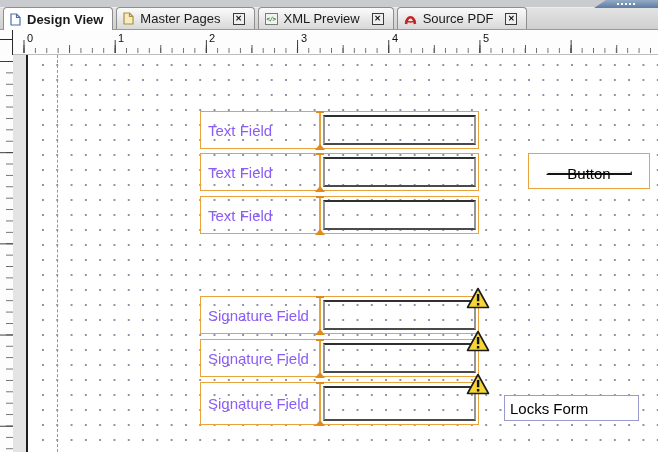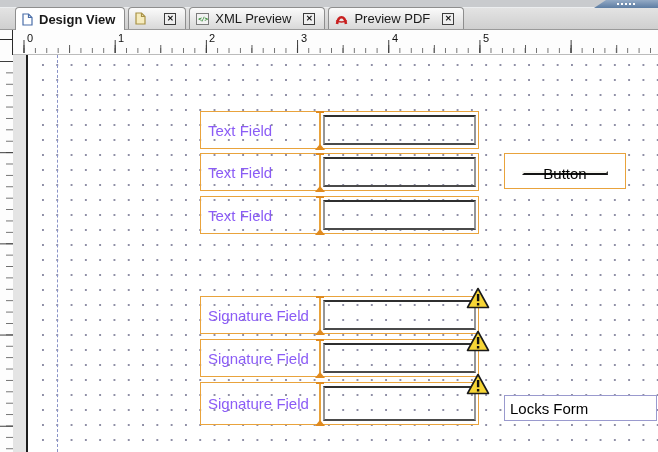--- a/index.html
+++ b/index.html
@@ -13,21 +13,21 @@
   .grip { position:absolute; right:0; top:0; width:64px; height:8px;
     background:linear-gradient(#94aac5,#5d7da3);
     clip-path:polygon(12px 0,100% 0,100% 100%,0 100%);
     display:flex; align-items:center; justify-content:center; }
   .grip-dots { width:2px; height:2px; background:#fff; margin-left:-16px;
     box-shadow:4px 0 #fff,8px 0 #fff,12px 0 #fff,16px 0 #fff; }
 
   
   .tabbar { position:absolute; left:0; top:8px; width:658px; height:22px;
     background:linear-gradient(#e3e3e3,#cfcfcf); border-bottom:1px solid #9a9a9a;
-    display:flex; align-items:flex-end; padding-left:15px; }
+    display:flex; align-items:flex-end; padding-left:3px; }
   .tab { display:inline-flex; align-items:center; height:22px;
     padding:0 9px 0 6px; margin-right:3px;
     border:1px solid #8e8e8e; border-bottom:none; border-radius:4px 4px 0 0;
     background:linear-gradient(#fbfbfb,#d8d8d8);
     font-size:13px; color:#1a1a1a; white-space:nowrap; cursor:default; }
   .tab.active { background:#fff; font-weight:bold; height:23px;
     margin-bottom:-1px; z-index:2; }
   .tab-icon { margin-right:6px; display:flex; align-items:center; }
   .tab-close { width:12px; height:12px; border:1px solid #3c3c3c; background:#efefef;
     display:flex; align-items:center; justify-content:center;
@@ -85,28 +85,28 @@
     border-bottom:6px solid #e08a1e; }
   .row-input { position:absolute; left:122px; right:2px; top:3px; bottom:3px;
     border:2px solid #969696; border-top-color:#2f2f2f; border-bottom-color:#4a4a4a;
     background:transparent; }
   .warn { position:absolute; top:-10px; right:-12px; width:24px; height:22px; }
 
   .tf1{top:56px}.tf2{top:98px}.tf3{top:141px}
   .sf1{top:241px}.sf2{top:284px}.sf3{top:327px;height:43px}
 
   
-  .design-button { position:absolute; left:504px; top:98px; width:122px; height:31px;
+  .design-button { position:absolute; left:528px; top:98px; width:122px; height:31px;
     border:1px solid #e9a33c; padding:17px; background:#fff; }
   .design-button .face { width:100%; height:100%;
     background:#d6d2c6;
     border:2px solid; border-color:#f6f5f0 #3a3a3a #141414 #f6f5f0;
     display:flex; align-items:center; justify-content:center;
     font-size:15px; color:#000; }
-  .locks-form { position:absolute; left:504px; top:340px; width:153px; height:26px;
+  .locks-form { position:absolute; left:504px; top:340px; width:135px; height:26px;
     border:1px solid #9a9ace; background:#fff;
     display:flex; align-items:center; padding-left:5px;
     font-size:15px; color:#000; }
 </style>
 </head>
 <body>
 
 <div id="app">
 
   <div class="topstrip">
@@ -125,37 +125,38 @@
       </span>
       <span>Design View</span>
     </div>
     <div class="tab">
       <span class="tab-icon">
         <svg width="11" height="13" viewBox="0 0 11 13">
             <path d="M1 1 h5.5 L10 4.5 V12 H1 Z" fill="#f6ecbe" stroke="#a89245" stroke-width="1.2"></path>
             <path d="M6.5 1 V4.5 H10" fill="none" stroke="#a89245" stroke-width="1.2"></path>
           </svg>
       </span>
+      <span>Master Pages</span>
       <span class="tab-close">✕</span>
     </div>
     <div class="tab">
       <span class="tab-icon">
         <span class="icon-xml">&lt;/&gt;</span>
       </span>
       <span>XML Preview</span>
       <span class="tab-close">✕</span>
     </div>
     <div class="tab">
       <span class="tab-icon">
         <svg width="13" height="13" viewBox="0 0 13 13">
             <path d="M2 12 C3.2 3, 9.8 3, 11 12" fill="none" stroke="#c81f1f" stroke-width="2.6"></path>
             <path d="M1.2 8.6 C4 10.4, 9 10.4, 11.8 8.6" fill="none" stroke="#c81f1f" stroke-width="1.6"></path>
           </svg>
       </span>
-      <span>Preview PDF</span>
+      <span>Source PDF</span>
       <span class="tab-close">✕</span>
     </div>
   </div>
 
   <div class="ruler-corner"></div>
   <div class="hruler">
     <span class="rlabel rl0">0</span>
     <span class="rlabel rl1">1</span>
     <span class="rlabel rl2">2</span>
     <span class="rlabel rl3">3</span>

